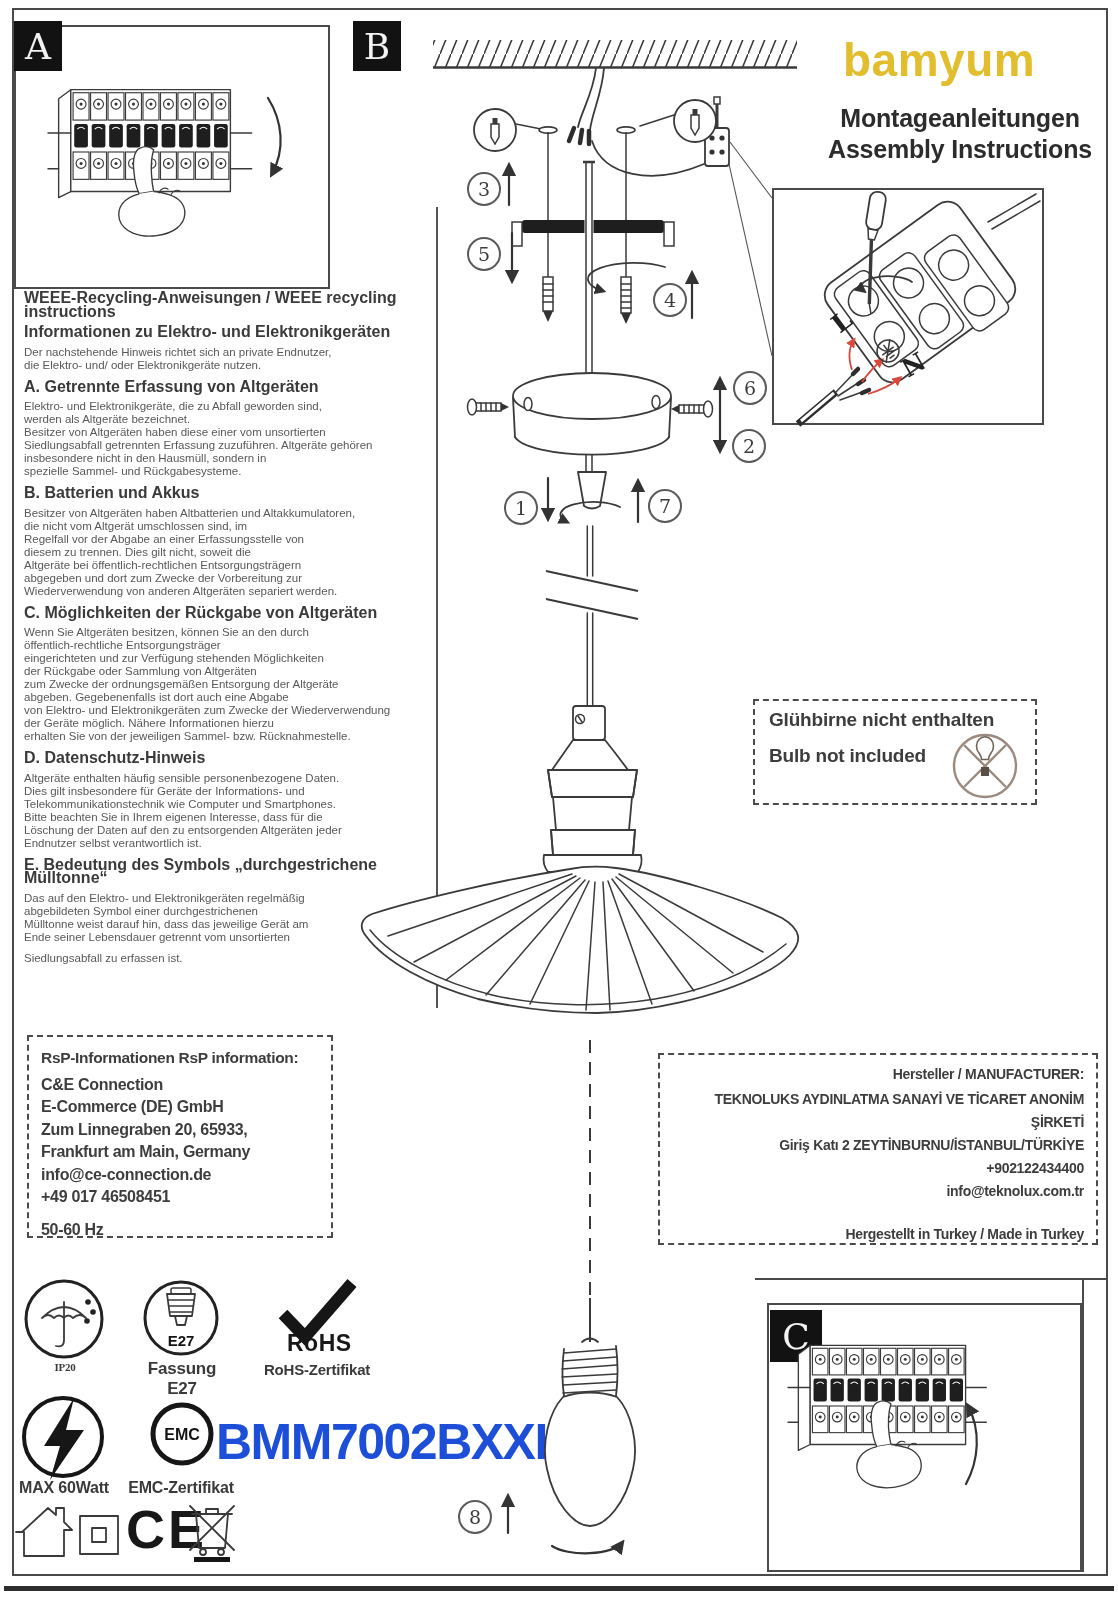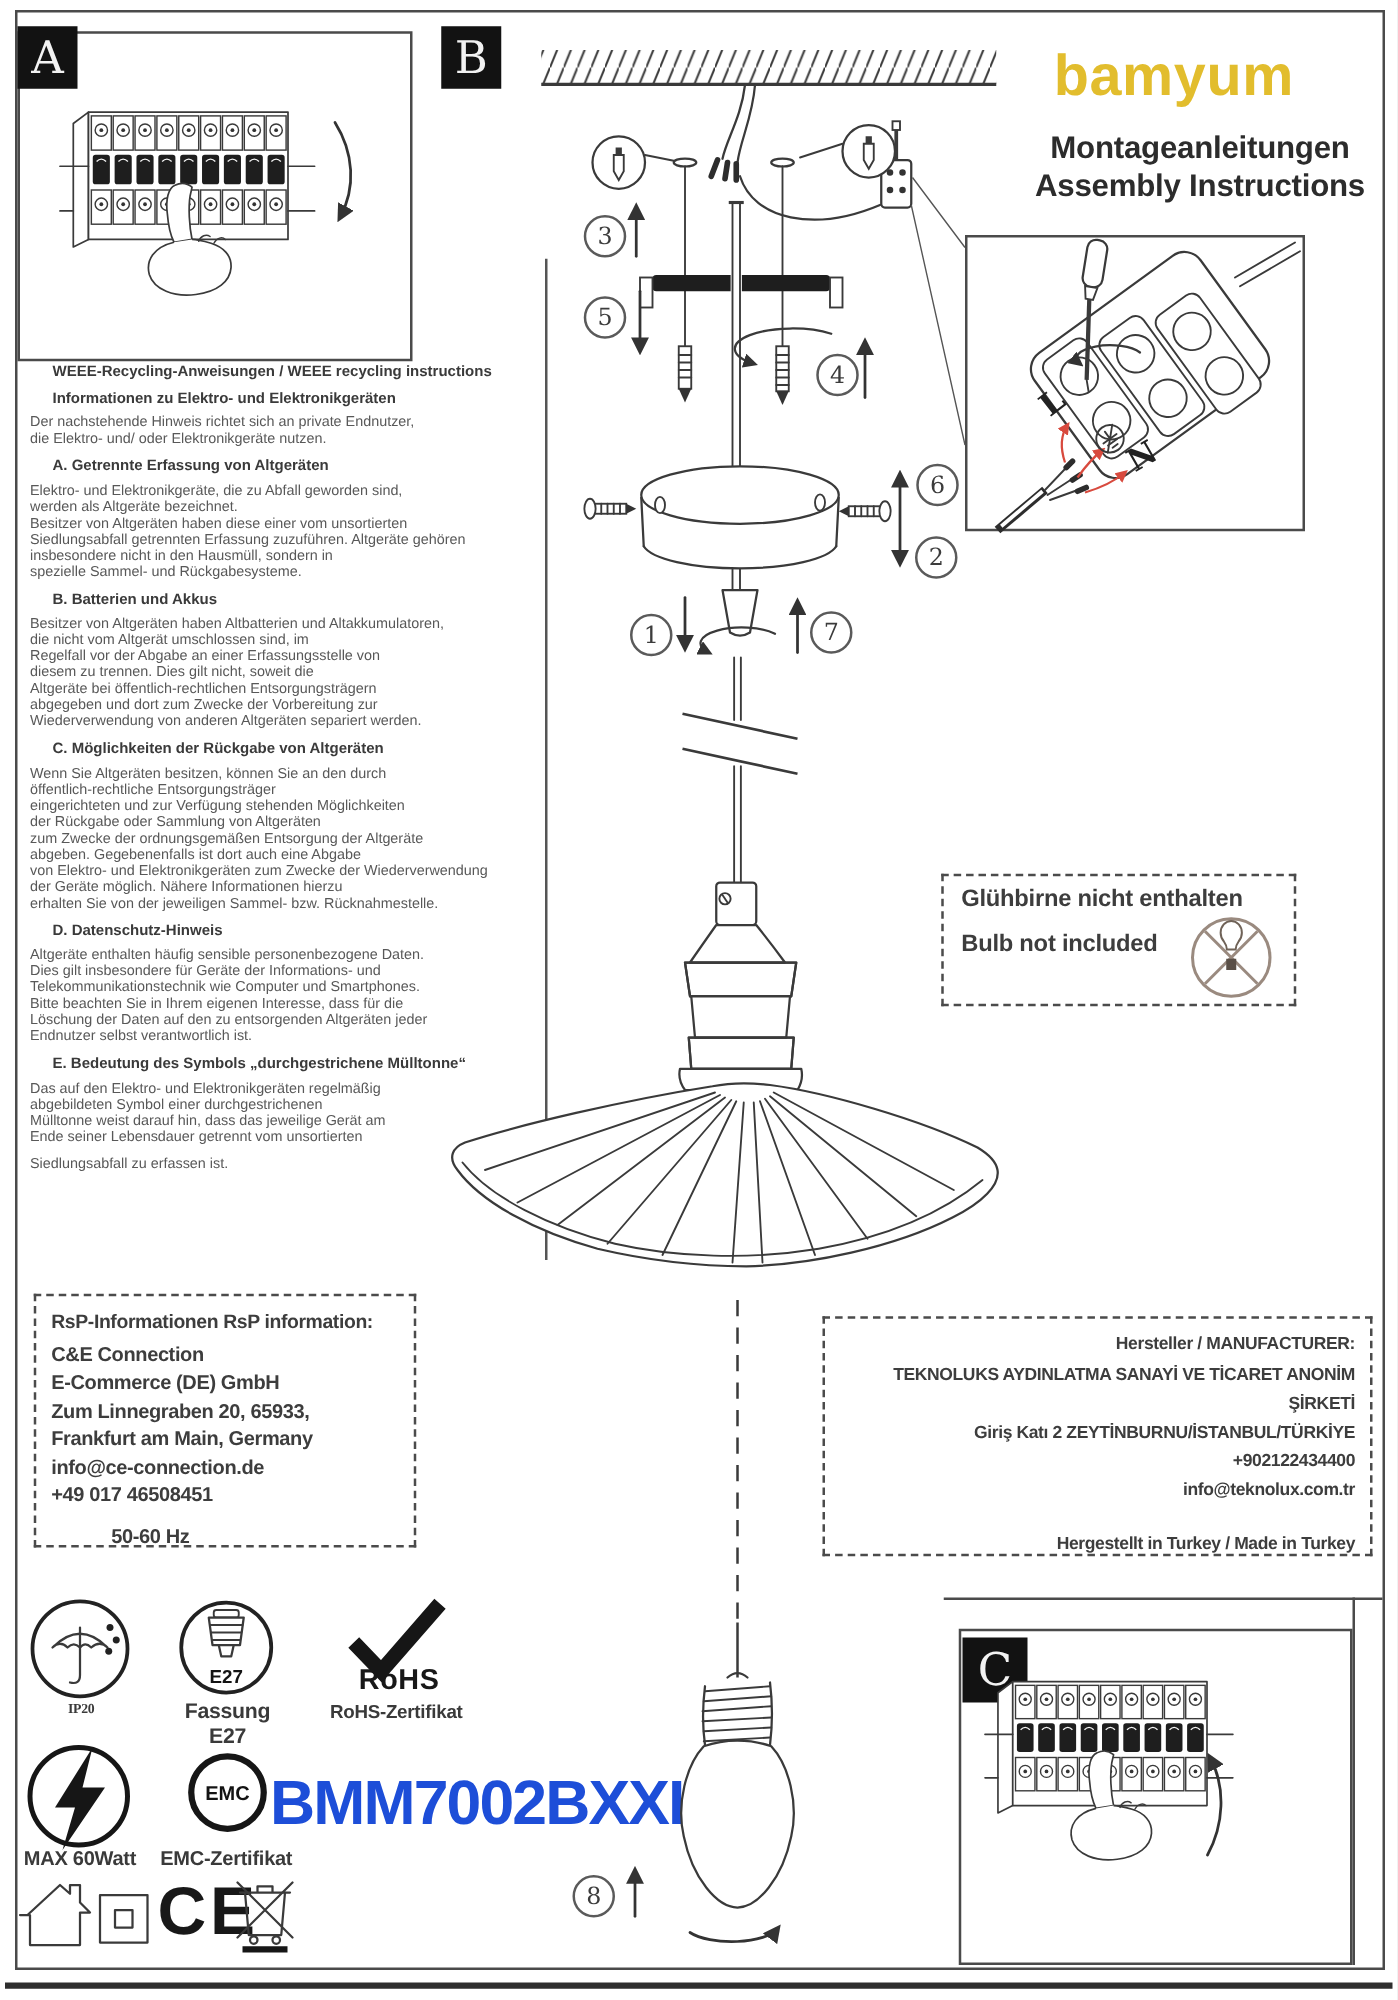--- a/index.html
+++ b/index.html
@@ -8,21 +8,21 @@
   .abs{position:absolute;}
   .box{border:2px solid #4a4a4a;}
   .dashed{border:2px dashed #4b4b4b;}
   .plabel{background:#121212;color:#f2f2f2;font-family:"DejaVu Serif",serif;font-size:36px;
           display:flex;align-items:center;justify-content:center;}
   .step{width:30px;height:30px;border:2px solid #5a5a5a;border-radius:50%;
         font-family:"DejaVu Serif",serif;font-size:19px;color:#3c3c3c;background:#fff;
         display:flex;align-items:center;justify-content:center;z-index:6;}
   
   .weee{width:410px;font-size:11.5px;line-height:13px;color:#585858;}
-  .weee h4{font-size:12px;line-height:13.5px;margin:0 18px 7px;color:#3a3a3a;font-weight:bold;}
+  .weee h4{font-size:16px;line-height:13.5px;margin:0 0 7px;color:#3a3a3a;font-weight:bold;}
   .weee p{margin:0 0 8px;white-space:pre-line;}
   .brand{font-size:46px;font-weight:bold;letter-spacing:.5px;}
   .titles{width:300px;text-align:center;font-size:25px;font-weight:bold;color:#2c2c2c;
           line-height:31px;letter-spacing:-.2px;}
   .bulbnote{font-size:19px;font-weight:bold;color:#3d3d3d;letter-spacing:-.2px;}
   .rsp{font-size:16px;font-weight:bold;color:#3d3d3d;line-height:22.5px;letter-spacing:-.3px;}
   .rsp .t{font-size:15.5px;margin-bottom:4px;}
   .mfr{font-size:14px;font-weight:bold;color:#3d3d3d;line-height:23px;letter-spacing:-.3px;text-align:right;}
   .mfr .t{margin-bottom:2px;}
   .certlbl{font-size:16px;font-weight:bold;color:#3a3a3a;letter-spacing:-.2px;}
@@ -419,21 +419,21 @@
   <div class="abs step" style="left:458px;top:1500px;">8</div>
 
   <div class="abs dashed rsp" style="left:27px;top:1035px;width:278px;height:179px;padding:10px 12px;">
     <div class="t">RsP-Informationen RsP information:</div>
     <div>C&amp;E Connection</div>
     <div>E-Commerce (DE) GmbH</div>
     <div>Zum Linnegraben 20, 65933,</div>
     <div>Frankfurt am Main, Germany</div>
     <div>info@ce-connection.de</div>
     <div>+49 017 46508451</div>
-    <div style="margin-top:10px;margin-left:48px;">50-60 Hz</div>
+    <div style="margin-top:10px;">50-60 Hz</div>
   </div>
 
   <div class="abs dashed mfr" style="left:658px;top:1053px;width:412px;height:172px;padding:8px 12px;">
     <div class="t">Hersteller / MANUFACTURER:</div>
     <div>TEKNOLUKS AYDINLATMA SANAYİ VE TİCARET ANONİM ŞİRKETİ</div>
     <div>Giriş Katı 2 ZEYTİNBURNU/İSTANBUL/TÜRKİYE</div>
     <div>+902122434400</div>
     <div>info@teknolux.com.tr</div>
     <div style="margin-top:20px;">Hergestellt in Turkey / Made in Turkey</div>
   </div>

